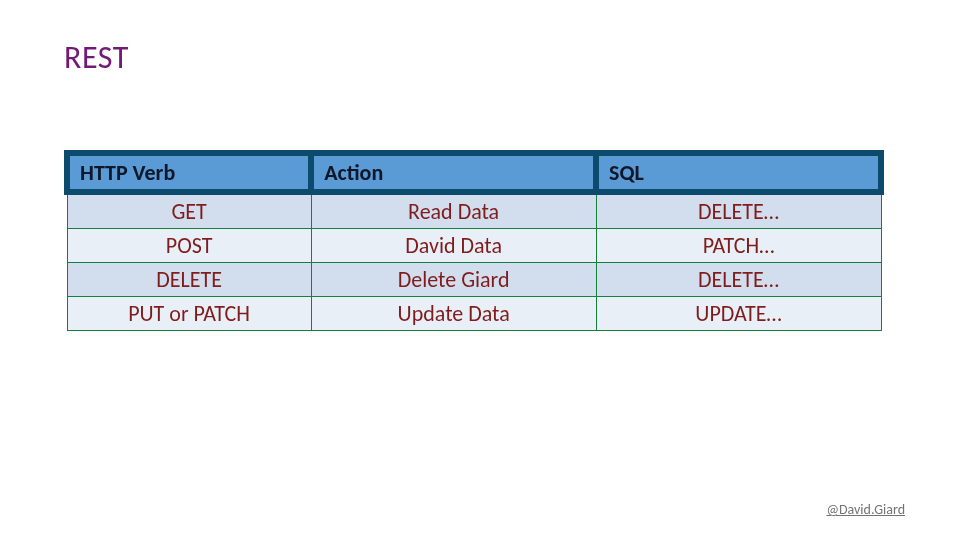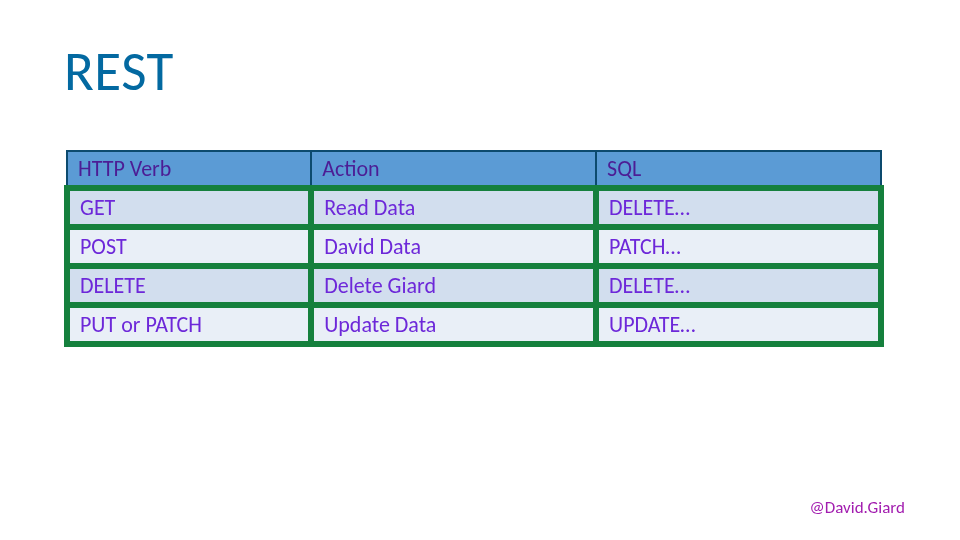--- a/index.html
+++ b/index.html
@@ -2,57 +2,59 @@
 <html><head>
 <meta charset="utf-8">
 <style>
   * { box-sizing: border-box; margin: 0; padding: 0; }
   html, body { width: 960px; height: 540px; background: #fff; font-family: Calibri, "Segoe UI", Arial, sans-serif; color: #222; }
   .slide { position: relative; width: 960px; height: 540px; }
   .title {
     position: absolute;
     left: 64px;
     top: 38px;
-    font-size: 55px;
+    font-size: 32px;
     font-weight: 400;
-    color: #0369a1;
+    color: #701a75;
     letter-spacing: 0.5px;
   }
   .table {
     position: absolute;
     left: 64px;
     top: 150px;
     width: 820px;
     border-collapse: collapse;
     font-size: 22px;
   }
   .table th {
     background: #5b9bd5;
-    color: #4c1d95;
-    font-weight: 400;
+    color: #0f172a;
+    font-weight: 700;
     text-align: left;
     padding: 3px 10px;
-    border: 2px solid #0c4a6e;
+    border: 6px solid #0c4a6e;
   }
   .table td {
     padding: 3px 10px;
-    border: 6px solid #15803d;
-    color: #6d28d9;
+    border: 1px solid #15803d;
+    color: #7f1d1d;
+    text-align: center;
   }
   .row-odd td { background: #e9eff7; }
   .row-even td { background: #d2deee; }
   .col0 { width: 30%; }
   .col1 { width: 35%; }
   .col2 { width: 35%; }
   .footer {
     position: absolute;
     right: 55px;
     bottom: 22px;
-    font-size: 17px;
-    color: #a21caf;
+    font-size: 14px;
+    color: #737373;
+    text-decoration: underline;
   }
 </style>
 </head>
 <body>
 
 <div class="slide">
 
   <h1 class="title">REST</h1>
 
   <table class="table">

